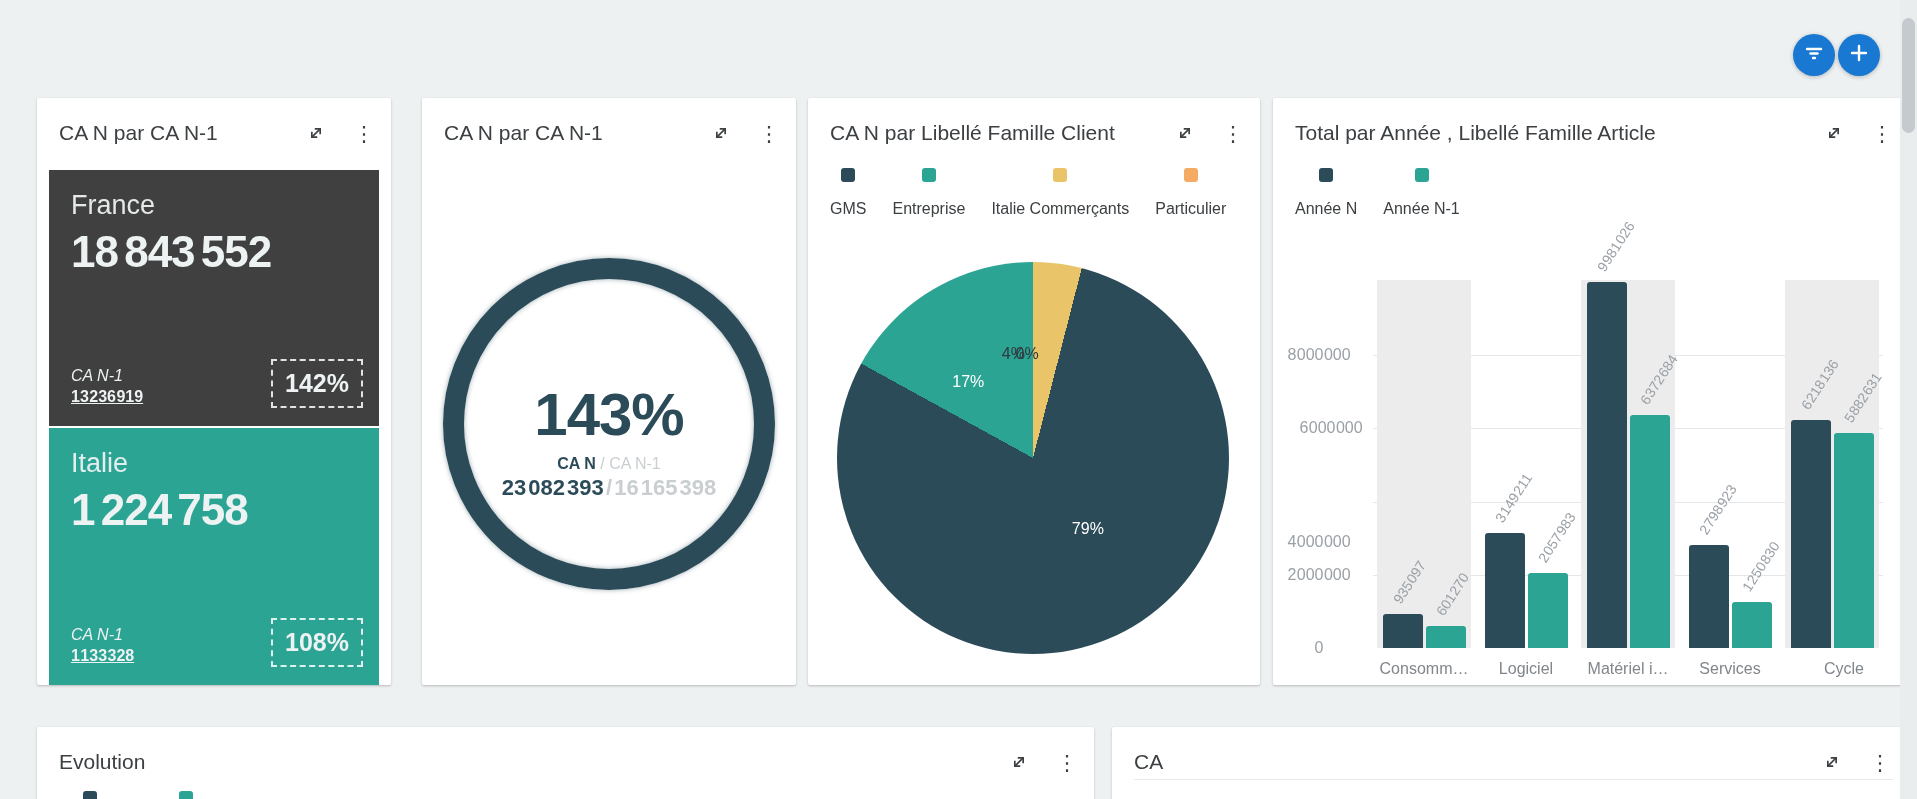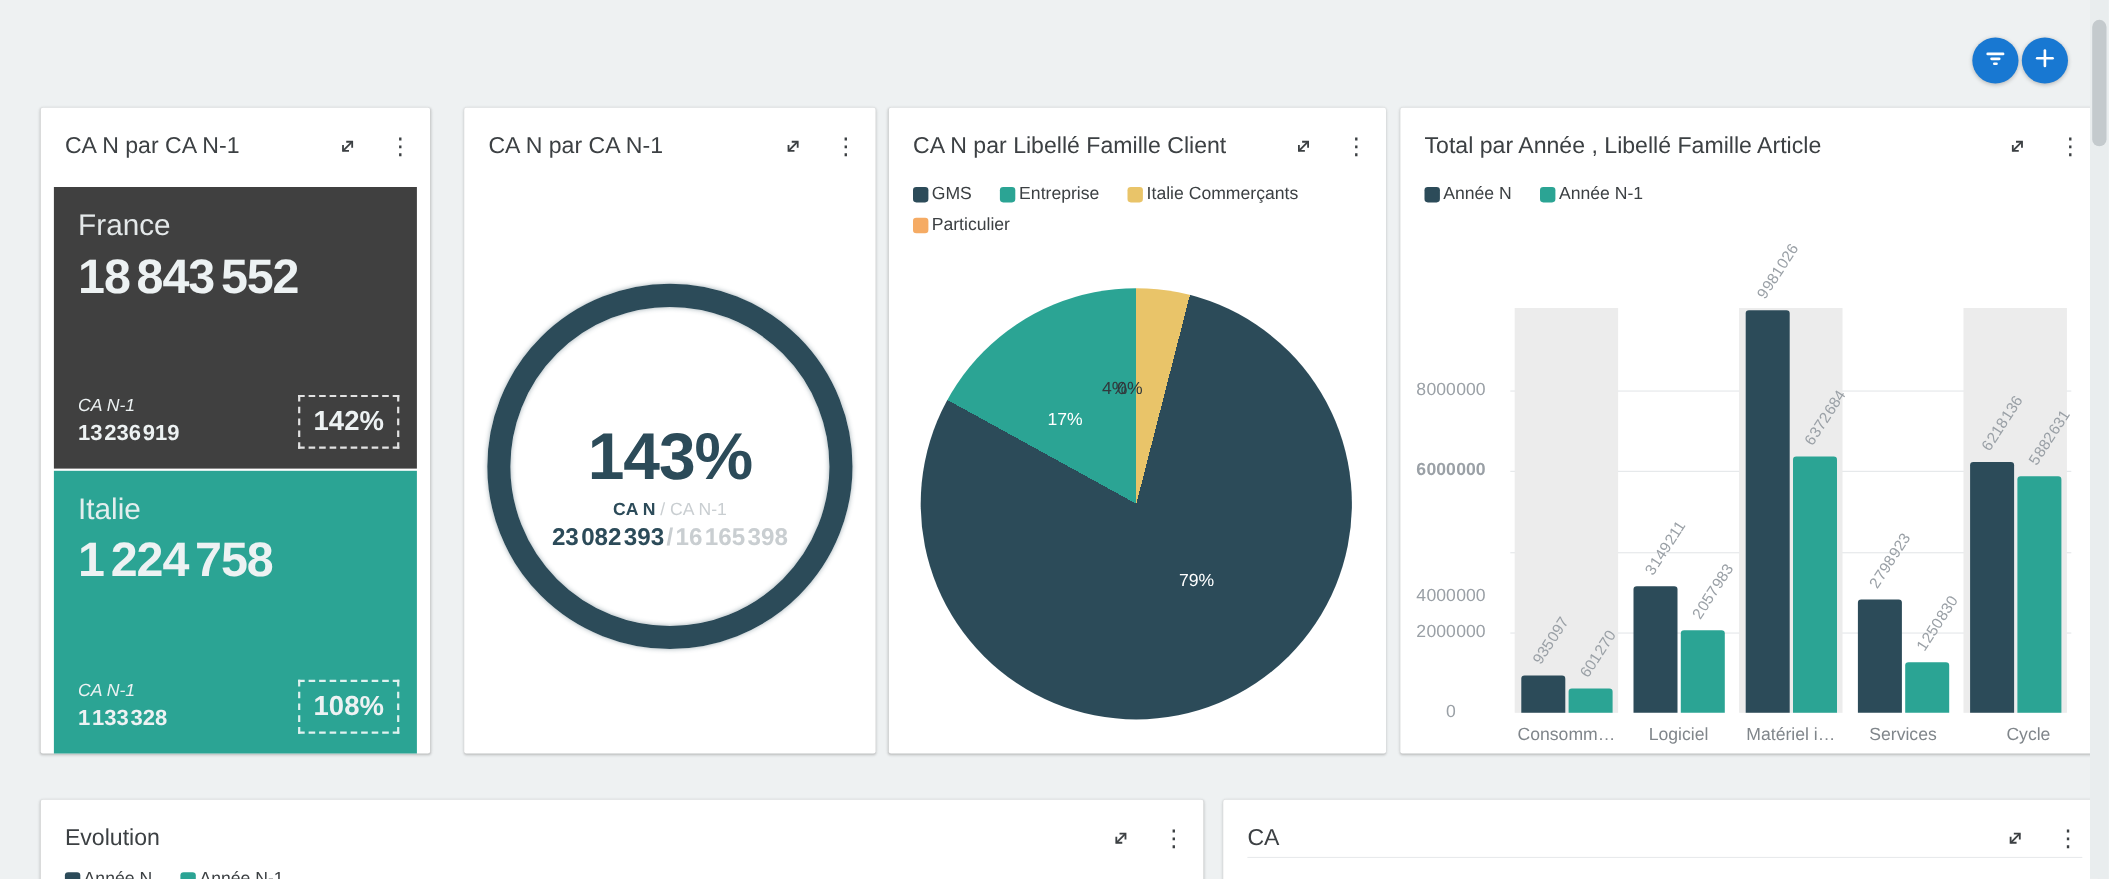--- a/index.html
+++ b/index.html
@@ -14,35 +14,35 @@
   .hdr-icons { display:flex; align-items:center; gap:22px; }
   .icon-btn { width:26px; height:26px; display:flex; align-items:center; justify-content:center;
     cursor:pointer; color:#3c4043; }
   .kebab { font-size:21px; color:#3c4043; line-height:1; }
   
   .tile { position:absolute; left:12px; width:330px; color:#edf2f3; padding:20px 22px; }
   .tile .t-label { font-size:27px; font-weight:400; opacity:.95; }
   .tile .t-value { font-size:44px; font-weight:700; letter-spacing:-1px; word-spacing:-5px; margin-top:6px; }
   .tile .t-sub { position:absolute; left:22px; bottom:18px; line-height:1.35; }
   .tile .t-sub .s1 { font-style:italic; font-size:16px; }
-  .tile .t-sub .s2 { font-size:20px; font-weight:700; word-spacing:-4px; }
+  .tile .t-sub .s2 { font-size:16px; font-weight:700; word-spacing:-4px;text-decoration:underline; }
   .tile .t-ratio { position:absolute; right:16px; bottom:18px; border:2px dashed rgba(255,255,255,.85);
     padding:8px 12px; font-size:25px; font-weight:700; }
   
   .ring { position:absolute; left:50%; transform:translateX(-50%); top:160px;
     width:332px; height:332px; border-radius:50%; border:21px solid #2c4b59;
     box-shadow:0 0 5px rgba(44,75,89,.45), inset 0 0 5px rgba(44,75,89,.45); }
   .gauge-stack { position:absolute; top:282px; left:0; right:0; text-align:center; }
   .gauge-pct { font-size:60px; font-weight:700; color:#2c4b59; letter-spacing:-1px; }
   .gauge-lbls { font-size:16px; margin-top:6px; }
   .gauge-vals { font-size:22px; font-weight:700; word-spacing:-4px; margin-top:2px; }
   .ink { color:#2c4b59; } .faint { color:#c9ced1; }
   
   .legend { position:absolute; display:flex; flex-wrap:wrap; gap:10px 26px; align-items:center; }
-  .legend-item { display:flex; align-items:center; gap:3px; }
+  .legend-item { display:flex; align-items:center; gap:18px;flex-direction:column; }
   .legend-chip { width:14px; height:14px; border-radius:3px; flex:0 0 auto; }
   .legend-label { font-size:16px; color:#3c4043; white-space:nowrap; }
   
   .pie { position:absolute; border-radius:50%; }
   .pie-label { position:absolute; font-size:16px; transform:translate(-50%,-50%); white-space:nowrap; }
   
   .bar-plot { position:absolute; inset:0; }
   .grid-line { position:absolute; height:1px; background:#e4e7e9; }
   .ytick { position:absolute; width:92px; text-align:center; font-size:16px; color:#9aa0a6;
     word-spacing:-4px; }
@@ -204,21 +204,21 @@
         <span class="legend-label">Année N-1</span>
       </div>
     </div>
   <div class="bar-plot" id="bar-plot">
       <div class="ytick" style="left: 0px; top: 541px;">0</div>
       <div class="grid-line" style="left: 100px; width: 510px; top: 476.75px;"></div>
       <div class="ytick" style="left: 0px; top: 467.75px;">2 000 000</div>
       <div class="grid-line" style="left: 100px; width: 510px; top: 403.5px;"></div>
       <div class="ytick" style="left: 0px; top: 394.5px; margin-top: 40px;">4 000 000</div>
       <div class="grid-line" style="left: 100px; width: 510px; top: 330.25px;"></div>
-      <div class="ytick" style="left: 0px; top: 321.25px; font-weight: bold;">6 000 000</div>
+      <div class="ytick" style="left: 12px; top: 321.25px;">6 000 000</div>
       <div class="grid-line" style="left: 100px; width: 510px; top: 257px;"></div>
       <div class="ytick" style="left: 0px; top: 248px;">8 000 000</div>
       <div class="band" style="left: 104px; width: 94px; top: 182px; height: 368px;"></div>
       <div class="bar" style="left: 109.5px; width: 40px; top: 516px; height: 34px; background: rgb(44, 75, 89);"></div>
       <div class="bar-val" style="left: 130.5px; top: 492px;">935 097</div>
       <div class="bar" style="left: 152.5px; width: 40px; top: 528px; height: 22px; background: rgb(43, 164, 148);"></div>
       <div class="bar-val" style="left: 173.5px; top: 504px;">601 270</div>
       <div class="xlab" style="left: 151px; top: 562px;">Consomm…</div>
       <div class="bar" style="left: 211.5px; width: 40px; top: 435px; height: 115px; background: rgb(44, 75, 89);"></div>
       <div class="bar-val" style="left: 232.5px; top: 411px;">3 149 211</div>

